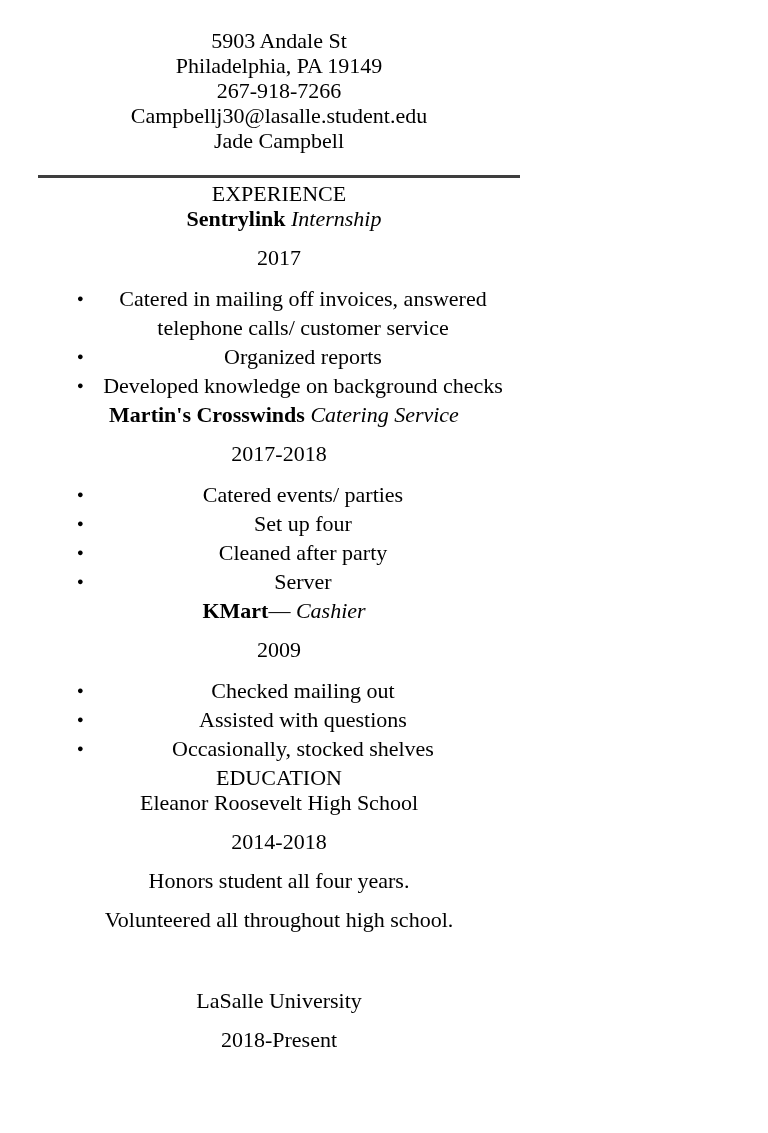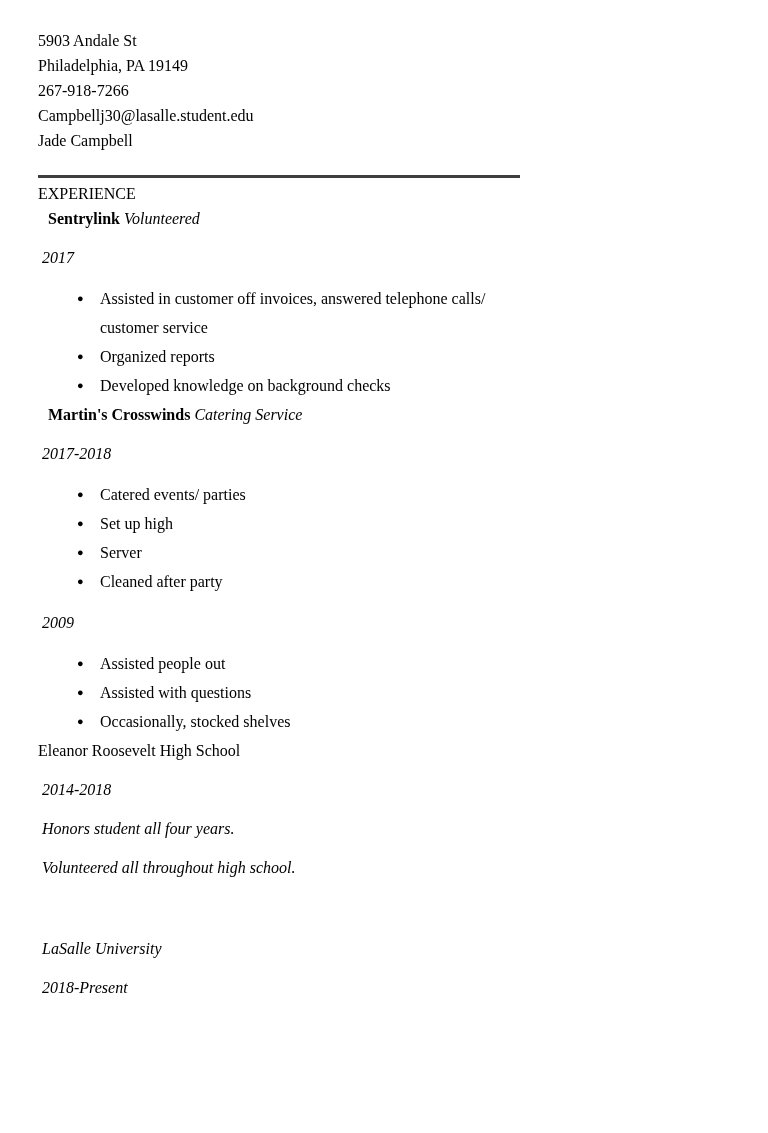--- a/index.html
+++ b/index.html
@@ -7,25 +7,26 @@
     width: 768px;
     height: 1133px;
     background: #ffffff;
     color: #000000;
     font-family: "Liberation Serif", serif;
   }
   .page {
     box-sizing: content-box;
     padding: 28px 0 0 38px;
     width: 482px;
-    font-size: 16px;
+    font-size: 22px;
     line-height: 25px;
+    text-align: center;
   }
   .line { margin: 0; }
-  .para { margin: 14px 4px; font-style: italic; }
+  .para { margin: 14px 4px; }
   .rule {
     height: 3px;
     background: #3e3e3e;
     margin: 22px 0 3px 0;
     border: none;
     width: 482px;
   }
   ul.bullets {
     list-style: none;
     margin: 12px 0 2px 0;
@@ -59,51 +60,53 @@
     <div class="line">Campbellj30@lasalle.student.edu</div>
     <div class="line">Jade Campbell</div>
   </div>
 
   <div class="rule"></div>
 
   <div>
     <div class="line">EXPERIENCE</div>
 
     <div>
-      <div class="line"><span class="b">Sentrylink</span><span></span> <span class="i">Volunteered</span></div>
+      <div class="line"><span class="b">Sentrylink</span><span></span> <span class="i">Internship</span></div>
       <div class="para">2017</div>
       <ul class="bullets">
-        <li>Assisted in customer off invoices, answered telephone calls/ customer service</li>
+        <li>Catered in mailing off invoices, answered telephone calls/ customer service</li>
         <li>Organized reports</li>
         <li>Developed knowledge on background checks</li>
       </ul>
     </div>
 
     <div>
       <div class="line"><span class="b">Martin's Crosswinds</span><span></span> <span class="i">Catering Service</span></div>
       <div class="para">2017-2018</div>
       <ul class="bullets">
         <li>Catered events/ parties</li>
-        <li>Set up high</li>
+        <li>Set up four</li>
+        <li>Cleaned after party</li>
         <li>Server</li>
-        <li>Cleaned after party</li>
       </ul>
     </div>
 
     <div>
+      <div class="line"><span class="b">KMart</span><span>—</span> <span class="i">Cashier</span></div>
       <div class="para">2009</div>
       <ul class="bullets">
-        <li>Assisted people out</li>
+        <li>Checked mailing out</li>
         <li>Assisted with questions</li>
         <li>Occasionally, stocked shelves</li>
       </ul>
     </div>
   </div>
 
   <div>
+    <div class="line">EDUCATION</div>
 
     <div>
       <div class="line">Eleanor Roosevelt High School</div>
       <div class="para">2014-2018</div>
       <div class="para">Honors student all four years.</div>
       <div class="para">Volunteered all throughout high school.</div>
     </div>
 
     <div class="spacer"></div>
 

